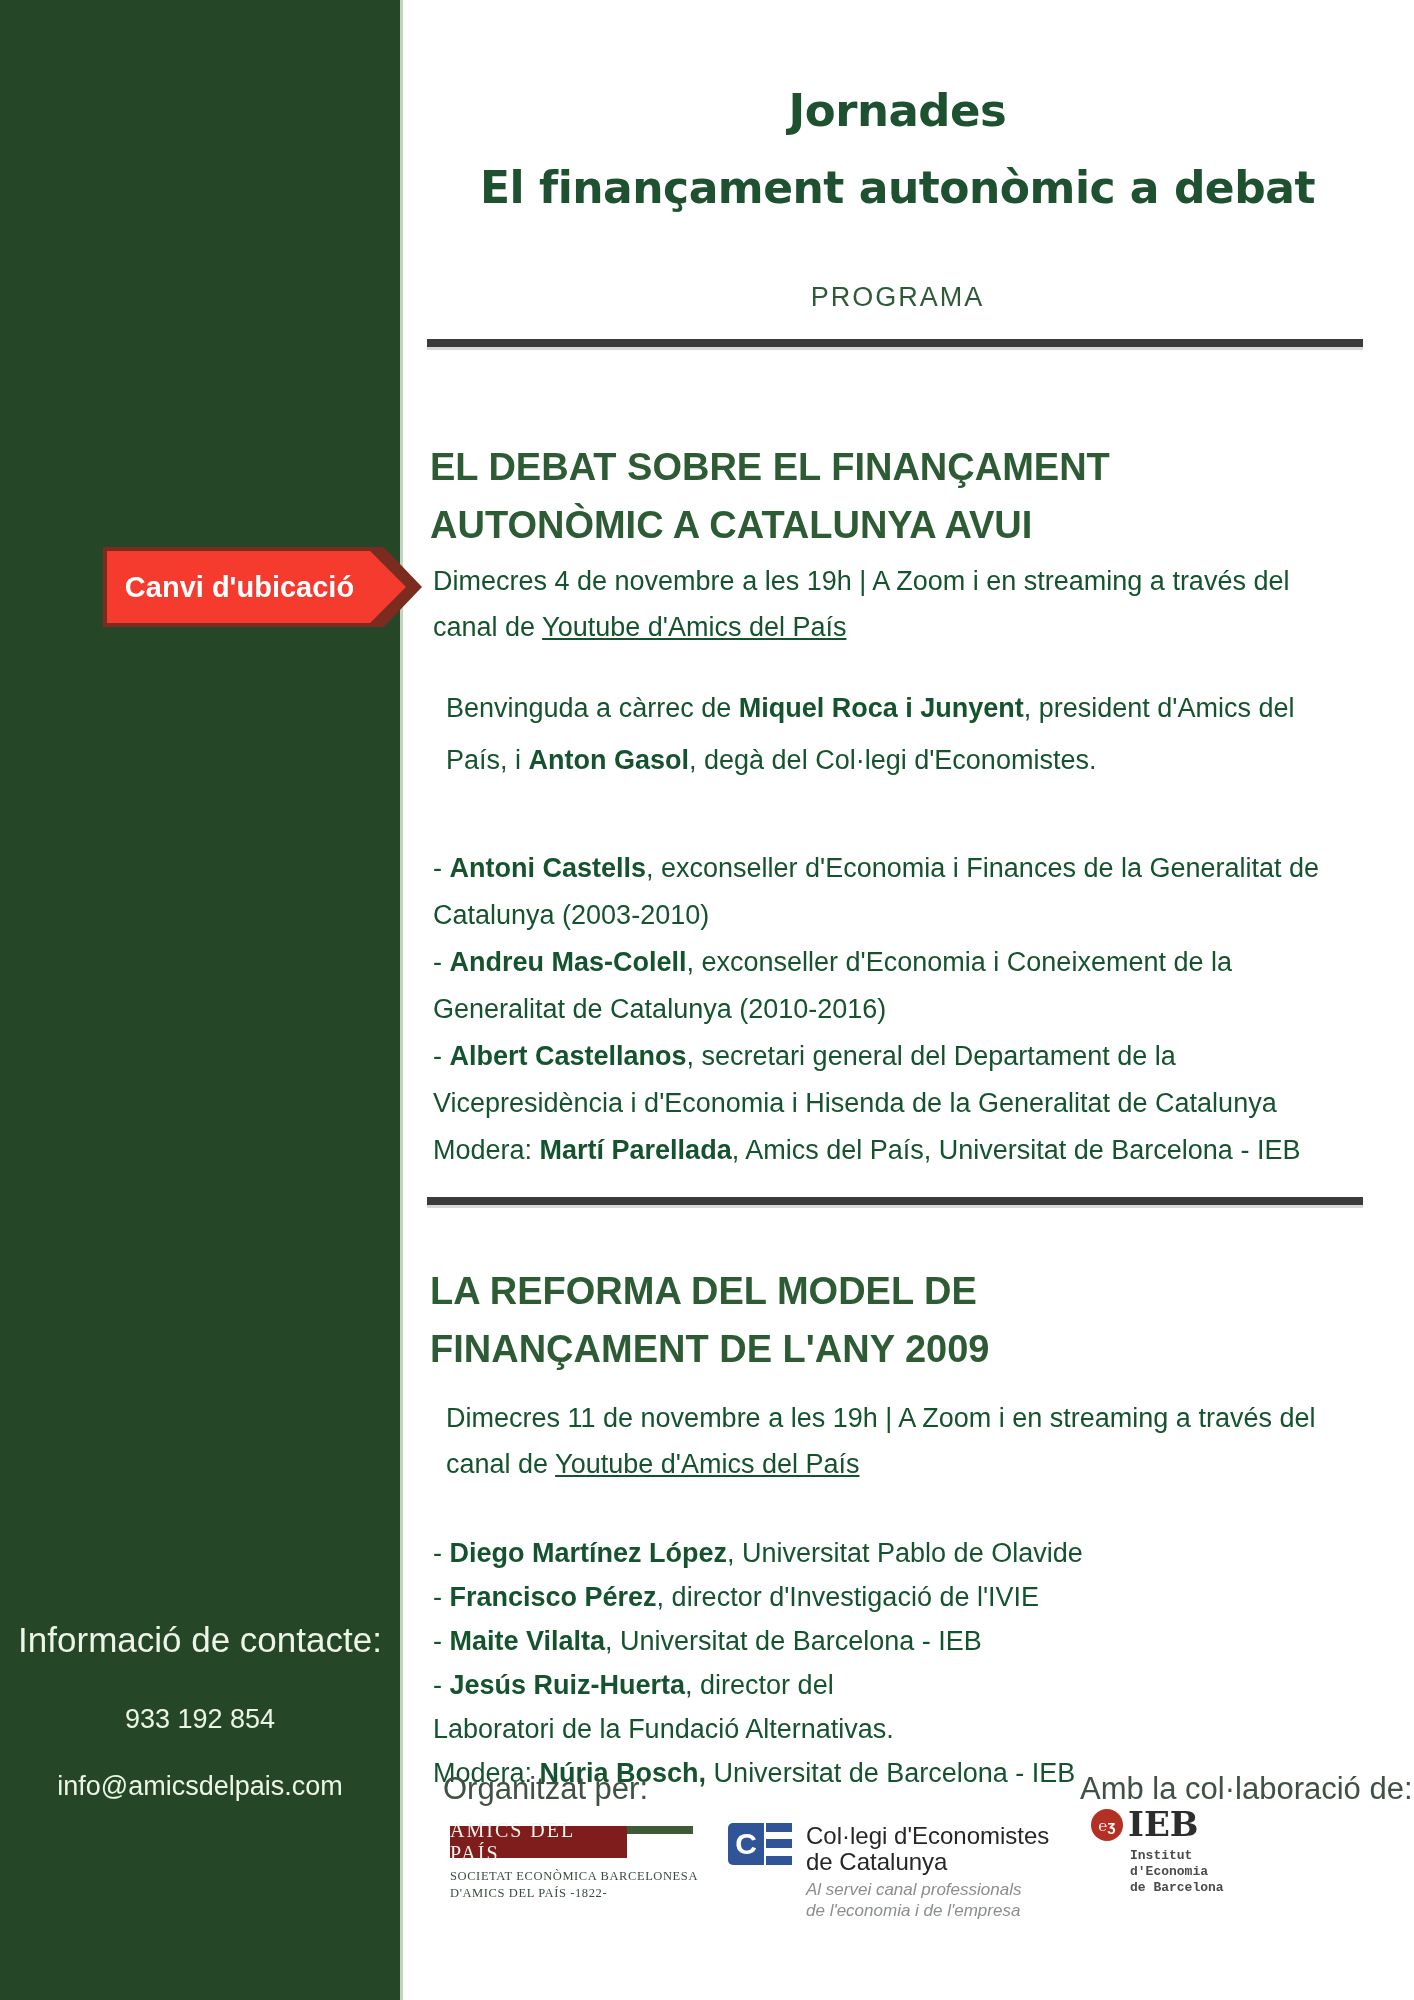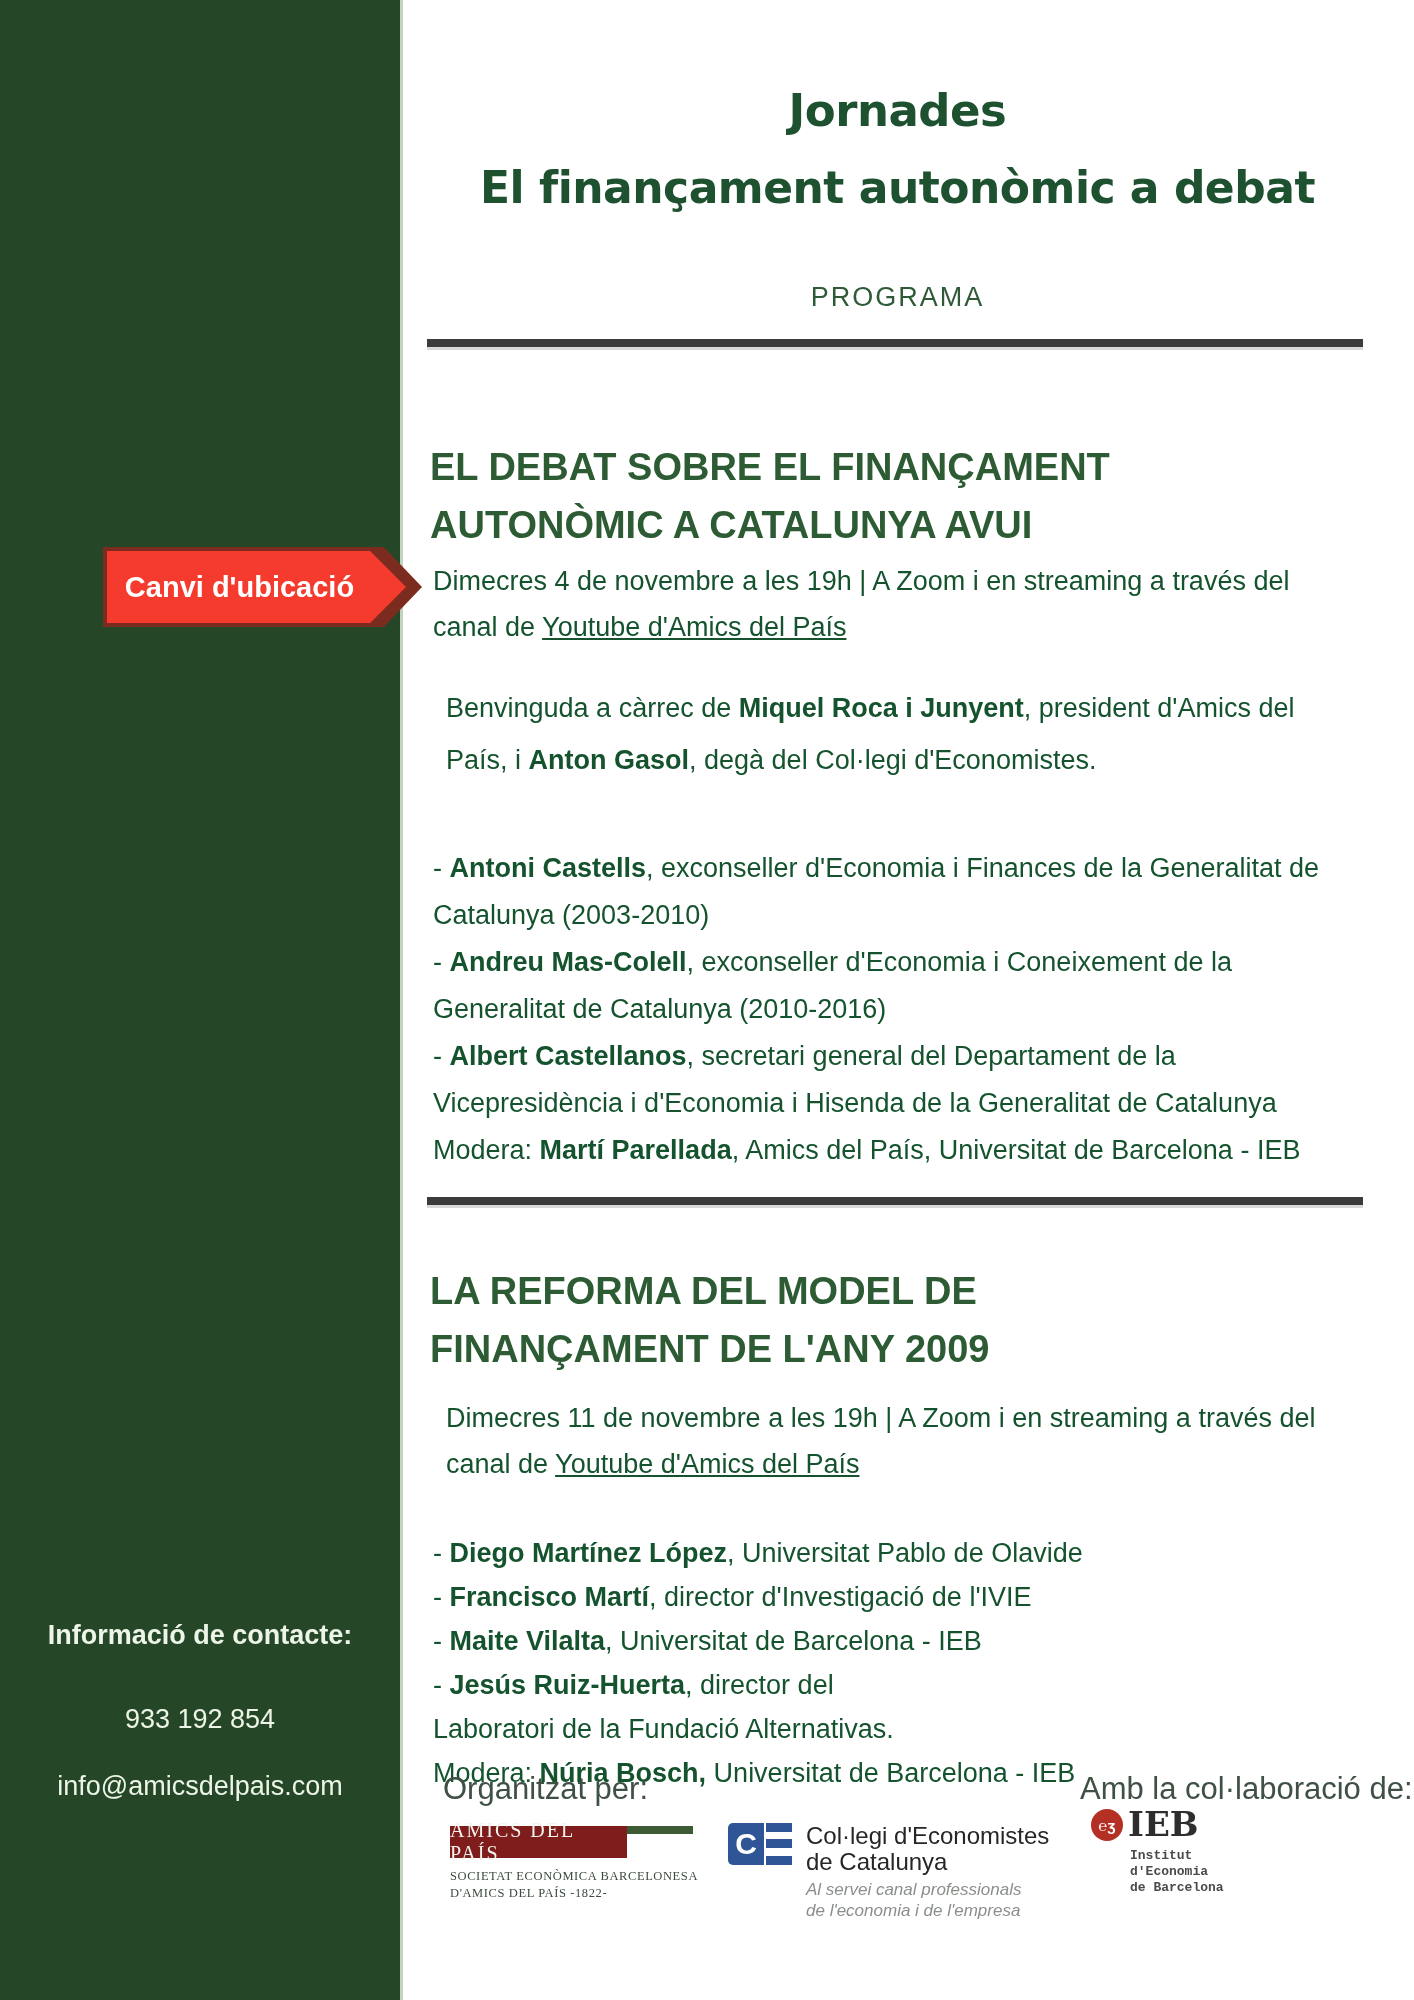--- a/index.html
+++ b/index.html
@@ -18,21 +18,21 @@
   .u{text-decoration:underline;}
   
   .ribbon-outer{left:103px;top:547px;width:307px;height:80px;background:#7c2b1f;
                 clip-path:polygon(0 0,88% 0,100% 50%,88% 100%,0 100%);padding-left:12px;}
   .ribbon-inner{position:absolute;left:4px;top:4px;width:299px;height:72px;background:#f43b2e;
                 clip-path:polygon(0 0,88% 0,100% 50%,88% 100%,0 100%);
                 display:flex;align-items:center;justify-content:center;}
   .ribbon-inner span{color:#ffffff;font-weight:700;font-size:29px;padding-right:34px;}
   
   .contact{left:0;width:400px;text-align:center;color:#ecf5e7;}
-  .contact-h{font-size:27px;font-weight:700;}
+  .contact-h{font-size:35px;font-weight:400;}
   .contact-t{font-size:27px;}
   
   .footer-label{font-size:31px;color:#3f5044;margin-top:8px;}
   .amics-box{left:450px;top:1826px;width:177px;height:32px;background:#7f1d1d;color:#f2f4ee;
              font-family:"Liberation Serif",serif;font-size:20px;letter-spacing:2px;
              display:flex;align-items:center;justify-content:center;}
   .amics-bar{left:627px;top:1826px;width:66px;height:8px;background:#3d5c35;}
   .amics-sub{left:450px;width:300px;font-family:"Liberation Serif",serif;font-size:12.5px;
              letter-spacing:0.6px;color:#3a4a3e;line-height:17px;text-align:left;}
   .ce-mark{left:728px;top:1823px;width:70px;height:42px;}
@@ -99,21 +99,21 @@
     <div>FINANÇAMENT DE L'ANY 2009</div>
   </div>
 
   <div class="abs body-text" style="left:446px;top:1395px;width:940px;">
     <div><span>Dimecres 11 de novembre a les 19h | A Zoom i en streaming a través del</span></div>
     <div><span>canal de </span><span class="u">Youtube d'Amics del País</span></div>
   </div>
 
   <div class="abs body-text" style="left:433px;top:1531px;width:950px;line-height:44px;">
     <div><span>- </span><span class="b">Diego Martínez López</span><span>, Universitat Pablo de Olavide</span></div>
-    <div><span>- </span><span class="b">Francisco Martí</span><span>, director d'Investigació de l'IVIE</span></div>
+    <div><span>- </span><span class="b">Francisco Pérez</span><span>, director d'Investigació de l'IVIE</span></div>
     <div><span>- </span><span class="b">Maite Vilalta</span><span>, Universitat de Barcelona - IEB</span></div>
     <div><span>- </span><span class="b">Jesús Ruiz-Huerta</span><span>, director del</span></div>
     <div><span>Laboratori de la Fundació Alternativas.</span></div>
     <div><span>Modera: </span><span class="b">Núria Bosch,</span><span> Universitat de Barcelona - IEB</span></div>
   </div>
 
   <div class="abs contact contact-h" style="top:1620px;">Informació de contacte:</div>
   <div class="abs contact contact-t" style="top:1704px;">933 192 854</div>
   <div class="abs contact contact-t" style="top:1742px;margin-top:29px;">info@amicsdelpais.com</div>
 

